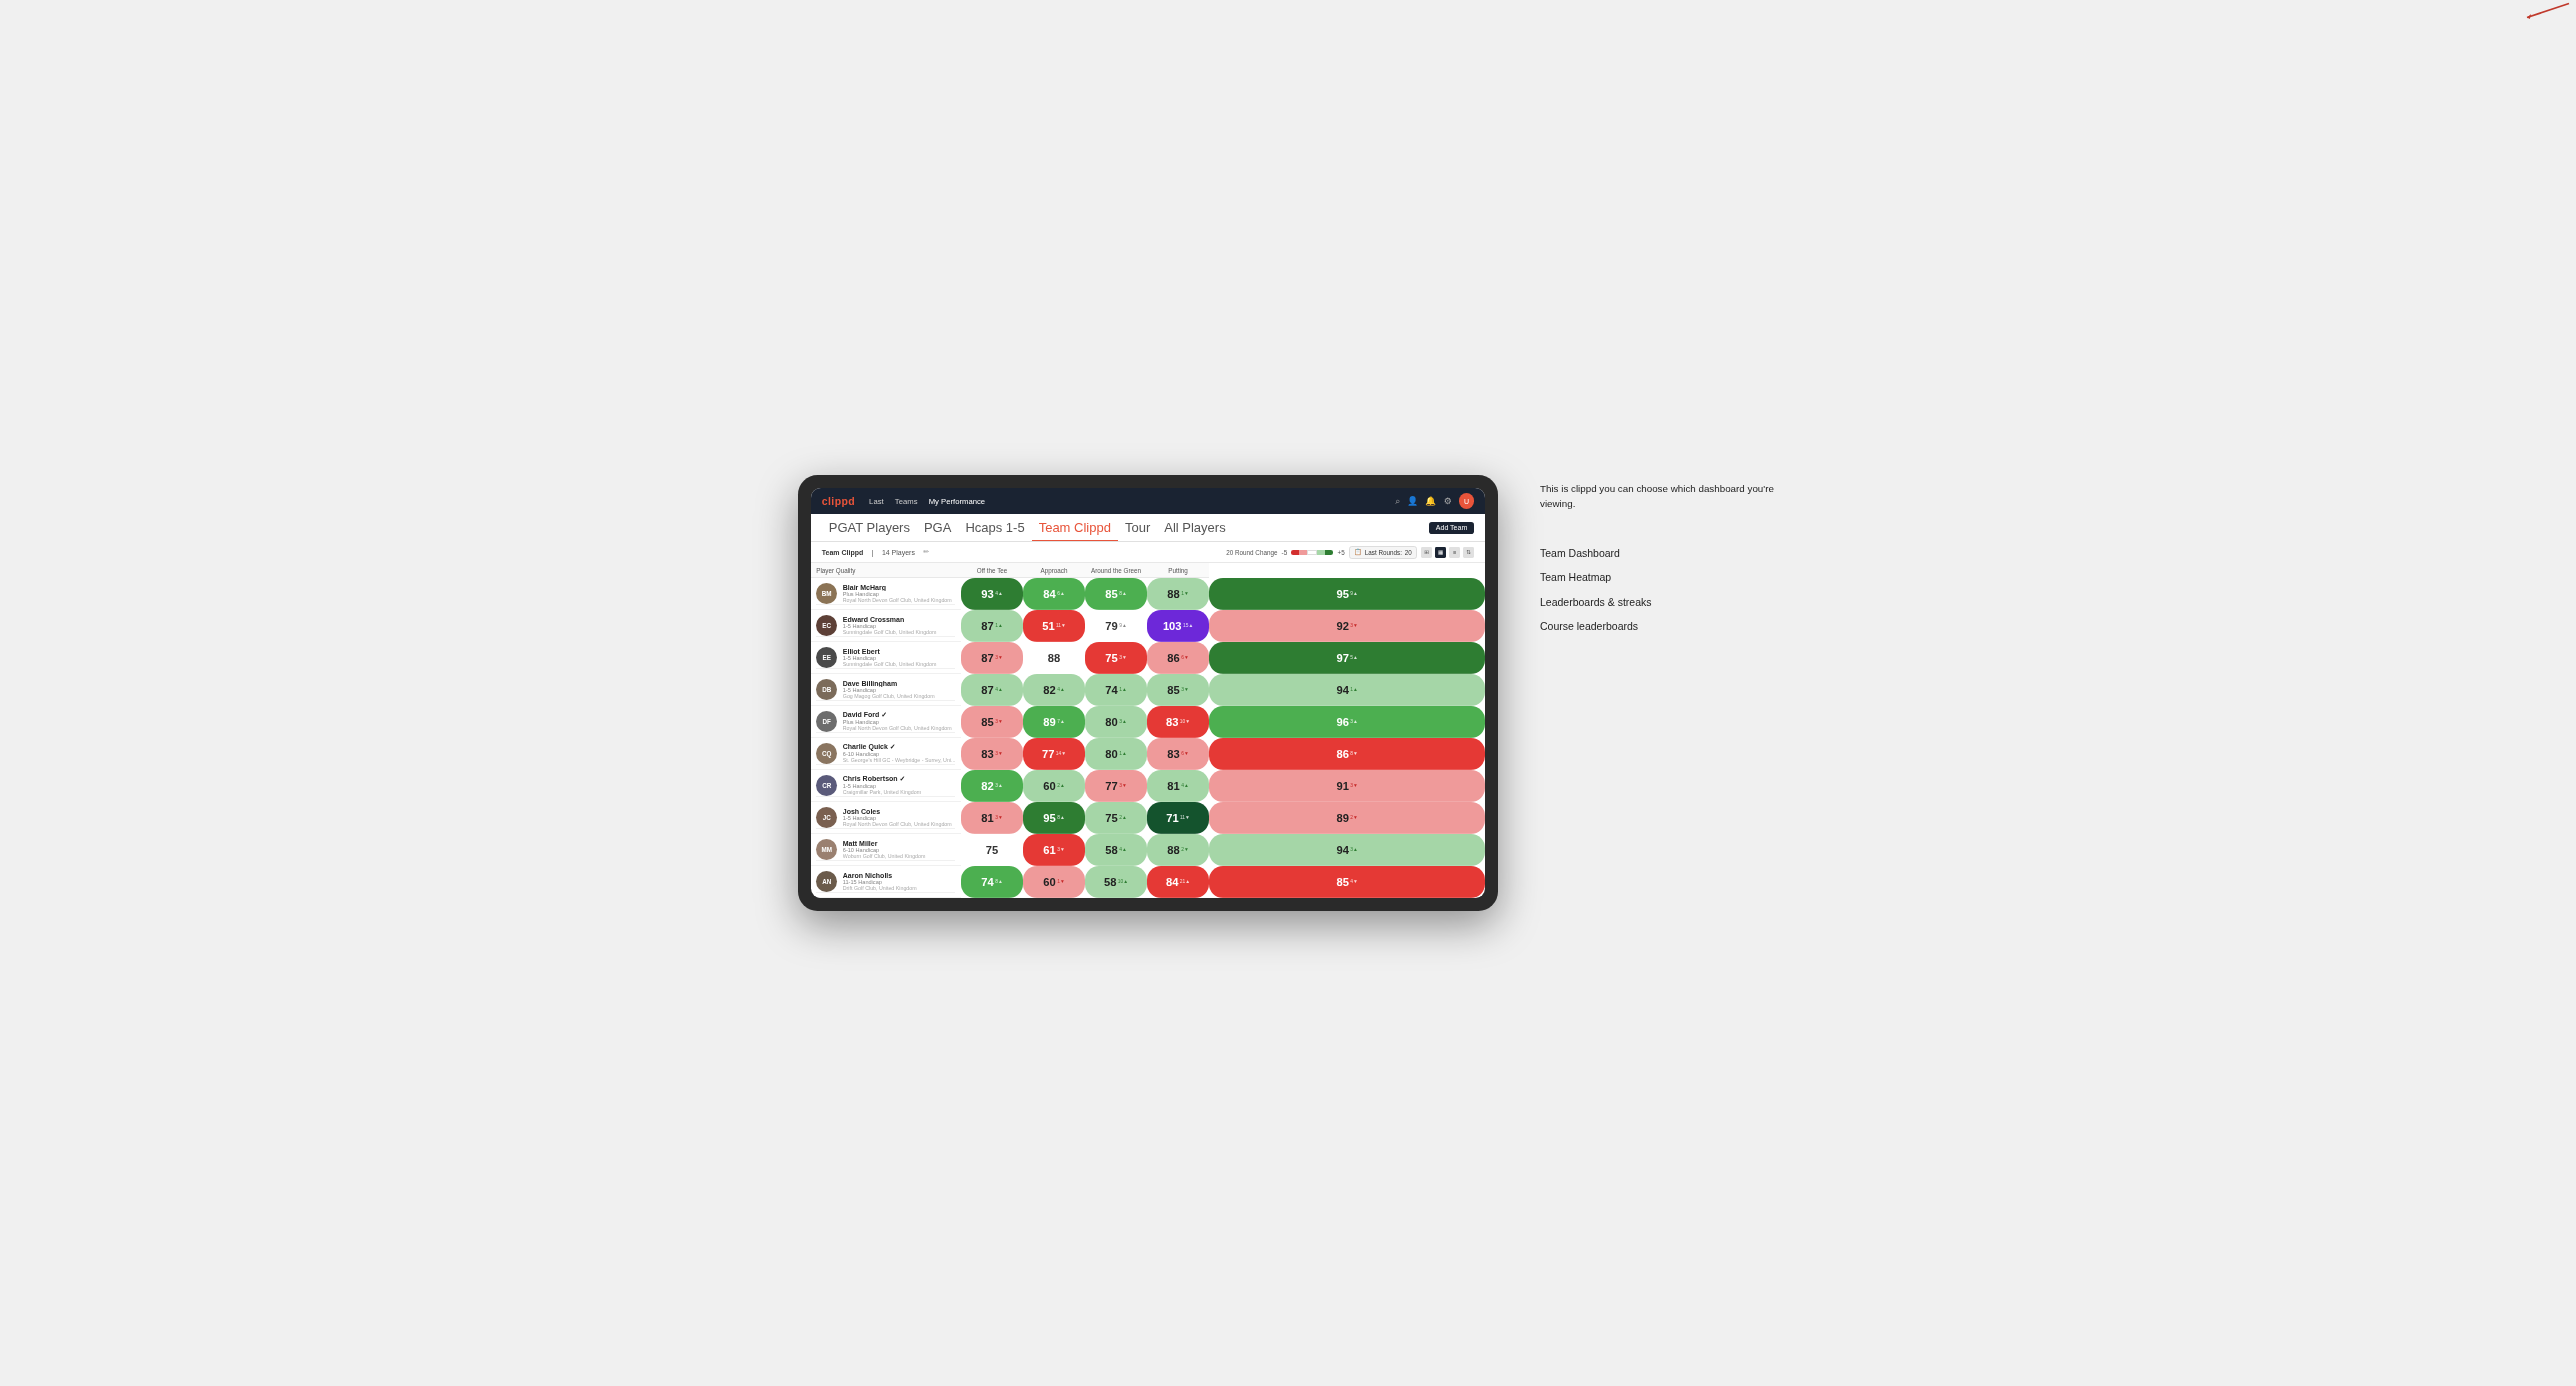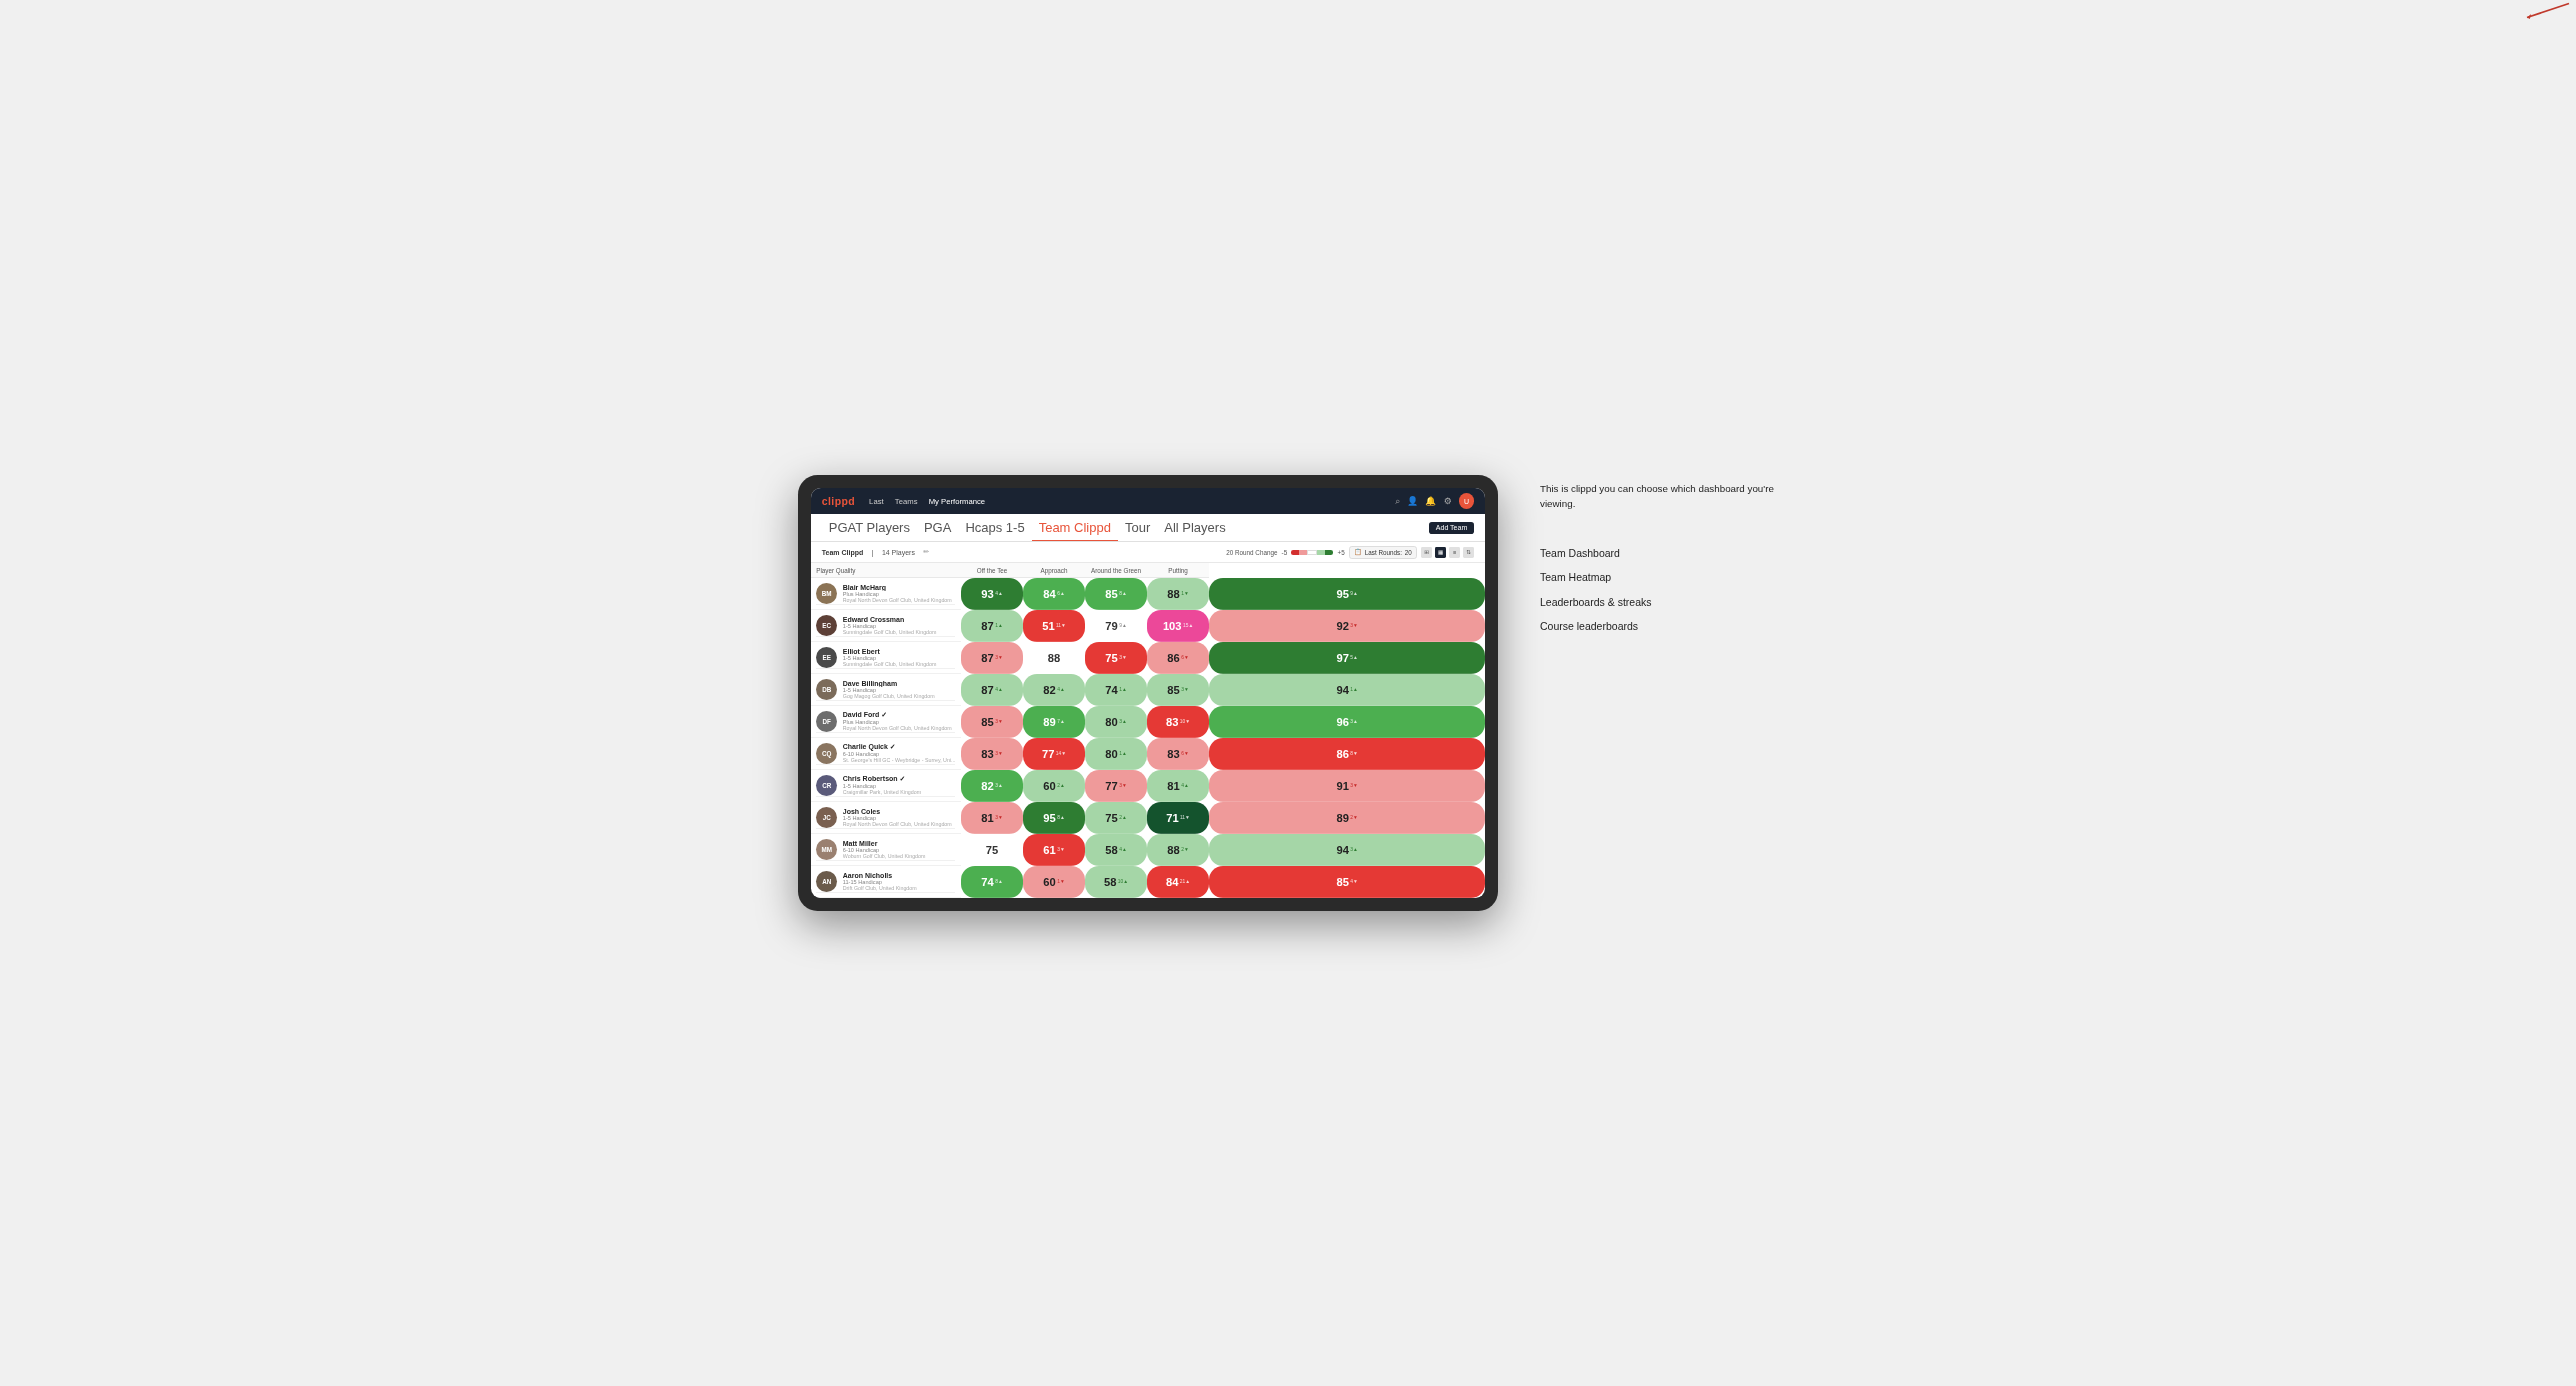--- a/index.html
+++ b/index.html
@@ -483,21 +483,21 @@
                     <span class="stat-value" style="color: rgb(255, 255, 255);">51</span>
                     <span class="stat-change" style="color: rgba(255, 255, 255, 0.8);">11▼</span>
                   </div>
                 </td>
                 <td class="stat-cell" style="background: rgb(255, 255, 255); border-bottom: 0.7px solid rgba(255, 255, 255, 0.15);">
                   <div class="stat-inner">
                     <span class="stat-value" style="color: rgb(51, 51, 51);">79</span>
                     <span class="stat-change" style="color: rgb(136, 136, 136);">9▲</span>
                   </div>
                 </td>
-                <td class="stat-cell" style="background: #ec4899; border-bottom: 0.7px solid rgba(255, 255, 255, 0.15);">
+                <td class="stat-cell" style="background: #6d28d9; border-bottom: 0.7px solid rgba(255, 255, 255, 0.15);">
                   <div class="stat-inner">
                     <span class="stat-value" style="color: rgb(255, 255, 255);">103</span>
                     <span class="stat-change" style="color: rgba(255, 255, 255, 0.8);">15▲</span>
                   </div>
                 </td>
                 <td class="stat-cell" style="background: rgb(239, 154, 154); border-bottom: 0.7px solid rgba(255, 255, 255, 0.15);">
                   <div class="stat-inner">
                     <span class="stat-value" style="color: rgb(34, 34, 34);">92</span>
                     <span class="stat-change" style="color: rgb(198, 40, 40);">3▼</span>
                   </div>

